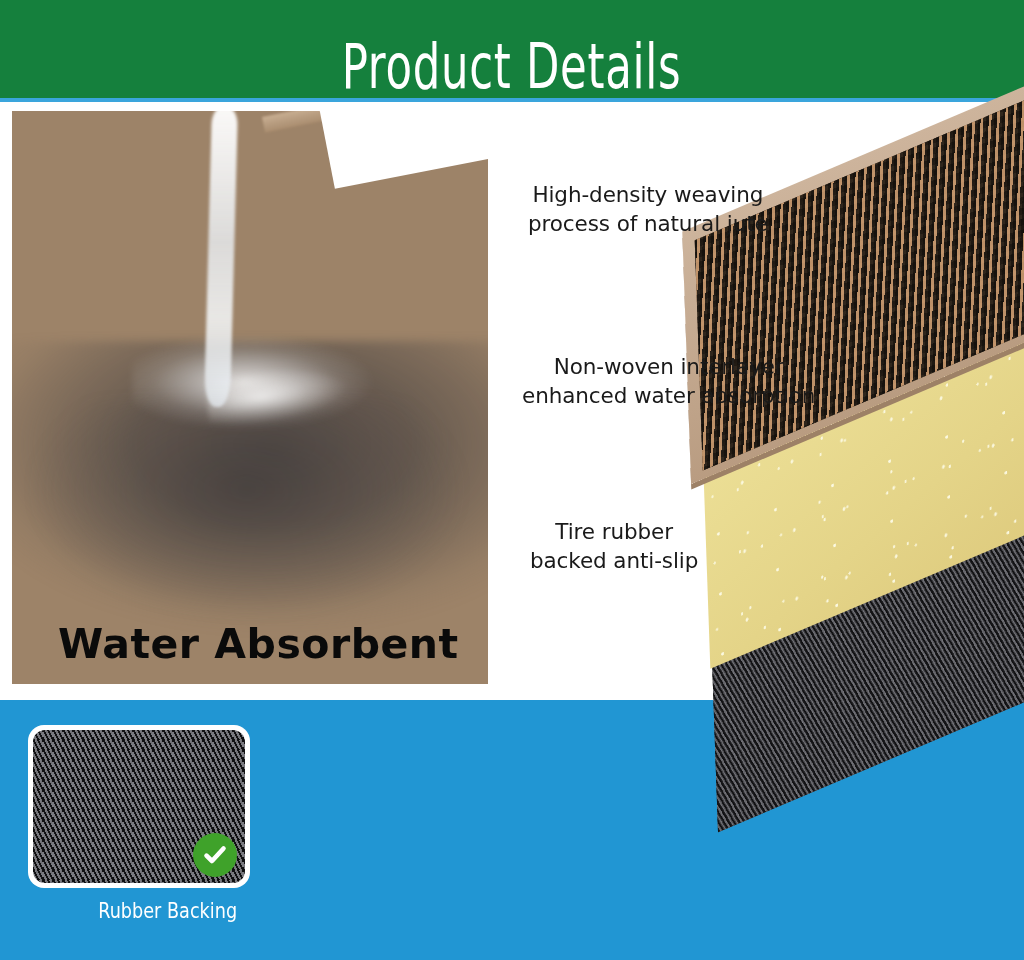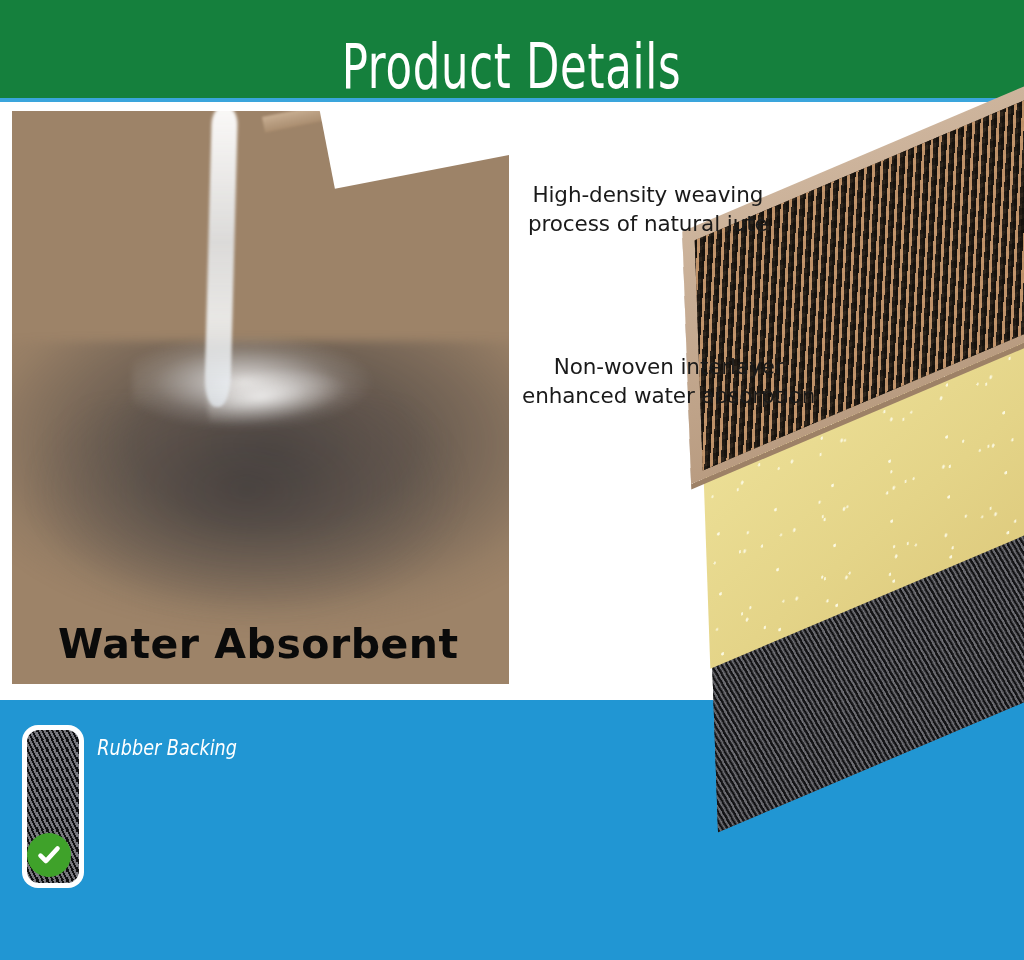--- a/index.html
+++ b/index.html
@@ -55,21 +55,20 @@
   }
 
   
   .photo {
     position: absolute;
     left: 12px; top: 9px;
     width: 476px;
     height: 573px;
     overflow: hidden;
     background: #5eead4;
-    padding-left: 21px;
   }
   .photo-jute {
     position: absolute;
     inset: 0;
     background-color: #9d8368;
     background-image:
       repeating-linear-gradient(58deg,
         rgba(60,42,26,0.55) 0px, rgba(60,42,26,0.55) 2px,
         rgba(205,178,146,0.50) 2px, rgba(205,178,146,0.50) 5px,
         rgba(122,96,68,0.35) 5px, rgba(122,96,68,0.35) 8px),
@@ -278,23 +277,22 @@
     left: 0; top: 0;
     width: 1024px;
     display: flex;
     justify-content: space-between;
     padding: 25px 22px 0 22px;
     box-sizing: border-box;
   }
   .swatch-cell {
     width: 228px;
     display: flex;
-    flex-direction: row;
-    align-items: flex-start;
-    font-style: italic;
+    flex-direction: column;
+    align-items: flex-end;
   }
   .swatch-frame {
     position: relative;
     width: 222px;
     height: 163px;
     border-radius: 16px;
     background: #ffffff;
     padding: 5px;
     box-sizing: border-box;
   }
@@ -410,20 +408,22 @@
     <div class="slab slab-yellow"></div>
     <div class="slab slab-jute">
       <div class="slab-jute-edge"></div>
       <div class="slab-jute-face"></div>
     </div>
 
     <div class="layer-label label-jute">High-density weaving
 process of natural jute</div>
     <div class="layer-label label-nonwoven">Non-woven interlayer
 enhanced water absorption</div>
+    <div class="layer-label label-rubber">Tire rubber
+backed anti-slip</div>
   </div>
 </div>
 
 <div class="bottom-section">
   <div class="swatch-row">
 
     <div class="swatch-cell">
       <div class="swatch-frame">
         <div class="swatch-img tex-rubber">
           <div class="badge badge-good">

